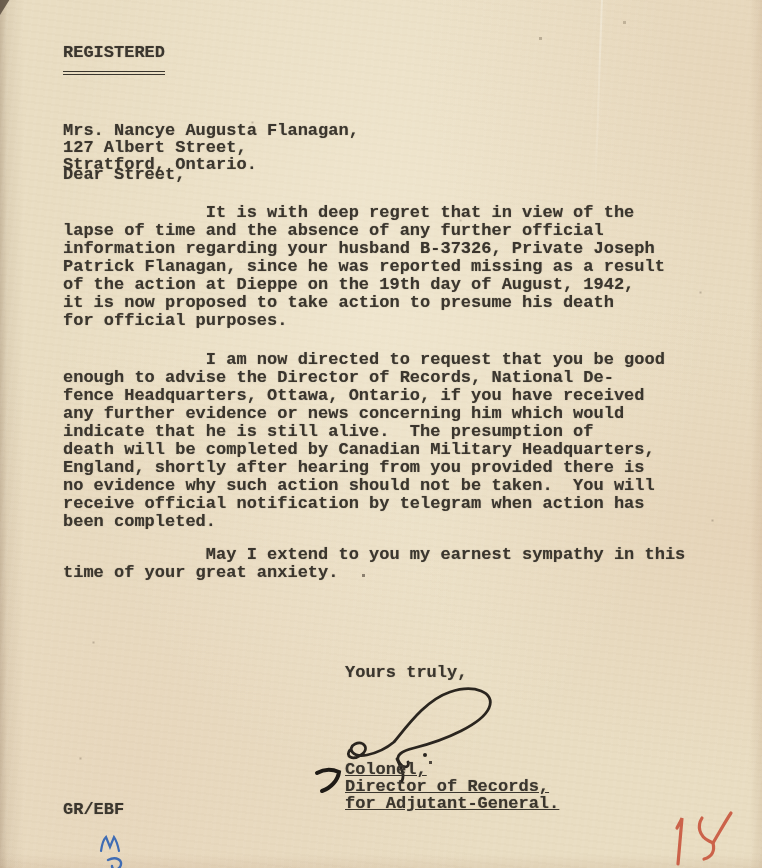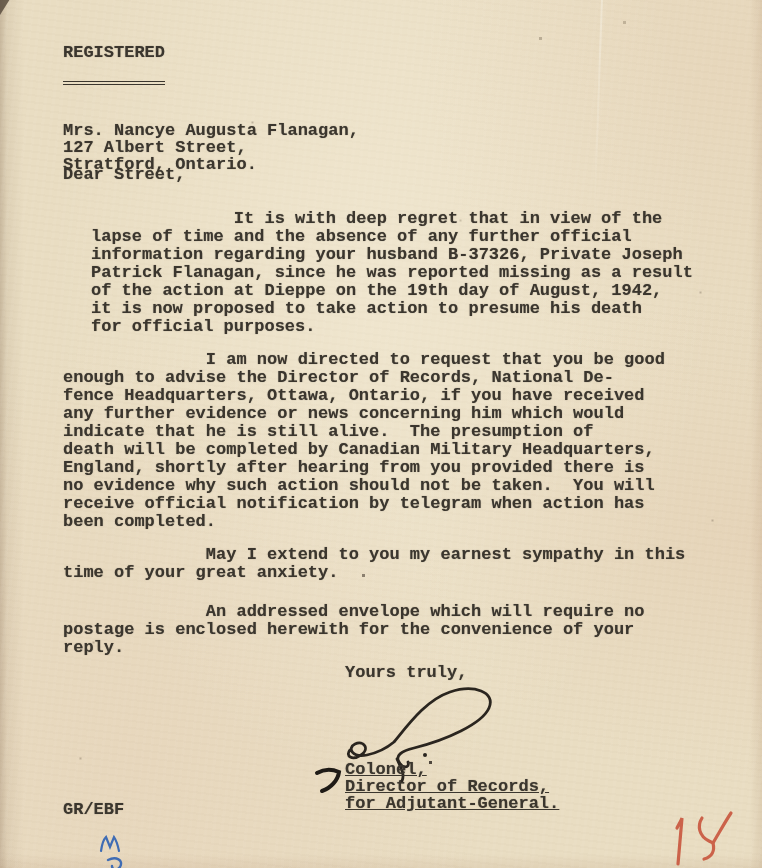--- a/index.html
+++ b/index.html
@@ -25,25 +25,25 @@
     position:absolute;
     color:#3b362e;
     font-weight:700;
     font-size:17px;
     line-height:18px;
     white-space:pre;
     letter-spacing:0;
     text-shadow:0 0 1px rgba(59,54,46,0.55);
   }
   .lh17{line-height:17px;}
-  #registered{top:44px;left:63px;border-bottom:4px double #3b362e;padding-bottom:19px;}
+  #registered{top:44px;left:63px;border-bottom:4px double #3b362e;padding-bottom:9px;}
   #letter-date{top:44px;left:437px;}
   #recipient{top:101px;left:63px;margin-top:21px;}
   #salutation{top:166px;left:63px;}
-  #para1{top:210px;left:63px;margin-left:28px;}
+  #para1{top:204px;left:63px;}
   #para2{top:351px;left:63px;}
   #para3{top:546px;left:63px;}
   #para4{top:603px;left:63px;}
   #closing{top:664px;left:345px;}
   #sig-block{top:761px;left:345px;text-decoration:underline;}
   #initials{top:801px;left:63px;}
   svg{position:absolute;pointer-events:none;}
   #corner-mark{
     position:absolute;top:0;left:0;width:13px;height:17px;
     background:#4a3e30;opacity:.75;
@@ -103,23 +103,20 @@
 enough to advise the Director of Records, National De-
 fence Headquarters, Ottawa, Ontario, if you have received
 any further evidence or news concerning him which would
 indicate that he is still alive.  The presumption of
 death will be completed by Canadian Military Headquarters,
 England, shortly after hearing from you provided there is
 no evidence why such action should not be taken.  You will
 receive official notification by telegram when action has
 been completed.</div>
 
-  <div class="type" id="para4">              An addressed envelope which will require no
-postage is enclosed herewith for the convenience of your
-reply.</div>
 
   <div class="type" id="closing">Yours truly,</div>
 
   <svg style="left:328px;top:680px;" width="180" height="108" viewBox="0 0 180 108">
     <g fill="none" stroke="#2a251f" stroke-width="2.8" stroke-linecap="round">
       <path d="M22,70 C17,76 24,81 33,75 C42,69 36,60 27,64 C19,68 24,78 39,75 C53,72 60,67 66,62 C80,45 98,20 122,12 C146,4 168,12 161,28 C154,44 118,60 86,68 C73,71 67,76 71,82 C74,88 82,89 80,82"></path>
       <path d="M69,79 C73,88 77,94 74,101"></path>
     </g>
     <circle cx="97" cy="75" r="2" fill="#2a251f"></circle>
   </svg>

